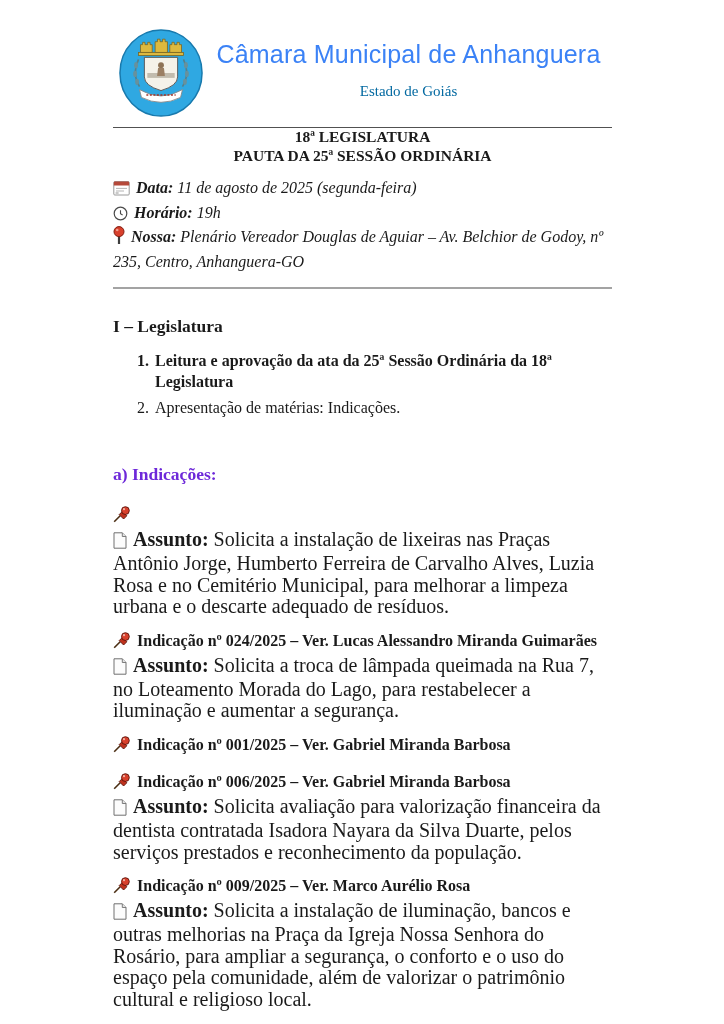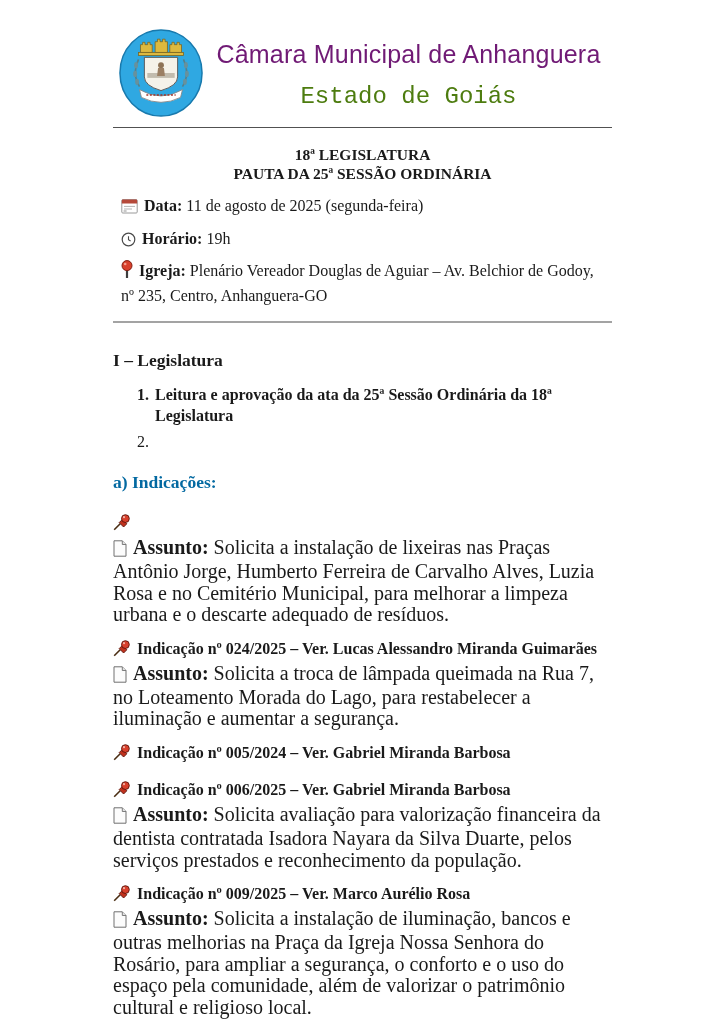--- a/index.html
+++ b/index.html
@@ -16,46 +16,46 @@
   }
   .content { margin: 0 112px 0 113px; }
 
   
   .doc-header { position: relative; height: 127px; border-bottom: 1px solid #515151; }
   .logo-wrap { position: absolute; left: 5px; top: 27px; width: 86px; height: 92px; }
   .header-titles { position: absolute; left: 92px; right: 0; top: 0; text-align: center; }
   .h-title {
     margin-top: 40px;
     font-family: "Liberation Sans", "DejaVu Sans", sans-serif;
-    font-size: 25px; color: #701a75; letter-spacing: 0.2px;
+    font-size: 25px; color: #3b82f6; letter-spacing: 0.2px;
   }
   .h-sub {
     margin-top: 14px;
-    font-family: Liberation Mono, monospace;
-    font-size: 24px; color: #4d7c0f;
+    font-family: Liberation Serif, serif;
+    font-size: 15px; color: #0369a1;
   }
 
   
-  .session-head { margin-top: 18px; text-align: center; font-weight: bold; font-size: 15.5px; line-height: 18.5px; }
+  .session-head { margin-top: 0; text-align: center; font-weight: bold; font-size: 15.5px; line-height: 18.5px; }
 
   
   .info { margin-top: 12px; font-size: 16px; line-height: 21.5px; }
-  .info p { margin: 8px; }
+  .info p { margin: 0; font-style: italic; }
   .ico { display: inline-block; vertical-align: -3px; margin-right: 6px; }
 
   .rule-grey { margin: 15px 0 0 0; border: none; height: 2px; background: #a3a3a3; }
 
   .sec-heading { margin-top: 26px; font-size: 17.5px; font-weight: bold; line-height: 22px; }
 
   .exp-list { margin-top: 13px; }
   .exp-item { position: relative; padding-left: 42px; margin-bottom: 5px; font-size: 16px; line-height: 21px; }
   .exp-item .num { position: absolute; left: 24px; }
   .exp-item.bold { font-weight: bold; }
 
-  .indic-heading { margin-top: 45px; font-size: 17.5px; font-weight: bold; line-height: 23px; color: #0369a1; }
+  .indic-heading { margin-top: 45px; font-size: 17.5px; font-weight: bold; line-height: 23px; color: #6d28d9; }
 
   .ind-block { margin-top: 12px; }
   .ind-block.first { margin-top: 18px; }
   .ind-title { margin: 0; font-size: 16px; font-weight: bold; line-height: 22px; }
   .ind-body { margin: 0; font-size: 20px; line-height: 21.4px; }
 </style>
 </head>
 <body>
 
 <div class="page">
@@ -117,34 +117,35 @@
               <rect x="2.6" y="12" width="3" height="2" fill="#c9c9c9"></rect>
             </svg></span><b>Data:</b> <span>11 de agosto de 2025 (segunda-feira)</span></p>
       <p><span class="ico"><svg viewBox="0 0 15 15" width="15" height="15">
               <circle cx="7.5" cy="7.5" r="6.3" fill="#ffffff" stroke="#4a4a4a" stroke-width="1.2"></circle>
               <path d="M7.5,4.3 v3.4 l2.1,1.3" stroke="#4a4a4a" stroke-width="1.1" fill="none"></path>
             </svg></span><b>Horário:</b> <span>19h</span></p>
       <p><span class="ico"><svg viewBox="0 0 12 19" width="12" height="19">
               <line x1="6" y1="9" x2="6" y2="18" stroke="#3d3d3d" stroke-width="2.2"></line>
               <circle cx="6" cy="5.6" r="5" fill="#d8402c" stroke="#801d10" stroke-width="1"></circle>
               <circle cx="4.2" cy="4" r="1.3" fill="#f2a08f"></circle>
-            </svg></span><b>Igreja:</b> <span>Plenário Vereador Douglas de Aguiar – Av. Belchior de Godoy, nº 235, Centro, Anhanguera-GO</span></p>
+            </svg></span><b>Nossa:</b> <span>Plenário Vereador Douglas de Aguiar – Av. Belchior de Godoy, nº 235, Centro, Anhanguera-GO</span></p>
     </div>
 
     <hr class="rule-grey">
 
     <div class="sec-heading">I – Legislatura</div>
 
     <div class="exp-list">
       <div class="exp-item bold">
         <span class="num">1.</span>
         <span>Leitura e aprovação da ata da 25ª Sessão Ordinária da 18ª Legislatura</span>
       </div>
       <div class="exp-item">
         <span class="num">2.</span>
+        <span>Apresentação de matérias: Indicações.</span>
       </div>
     </div>
 
     <div class="indic-heading">a) Indicações:</div>
 
     <div class="ind-block first">
       <p class="ind-title"><span class="ico"><svg viewBox="0 0 18 17" width="18" height="17">
               <line x1="1.2" y1="15.8" x2="7.2" y2="9.8" stroke="#4a2d12" stroke-width="1.6"></line>
               <path d="M6.2,8.6 l3.2,-3.2 4.4,4.4 -3.2,3.2 z" fill="#c0311d" stroke="#5c130a" stroke-width="0.9"></path>
               <circle cx="12.4" cy="4.6" r="3.9" fill="#d8402c" stroke="#5c130a" stroke-width="0.9"></circle>
@@ -168,21 +169,21 @@
               <path d="M9.3,0.8 v3.7 h3.7" fill="#e3e3e3" stroke="#707070" stroke-width="0.9"></path>
             </svg></span><b>Assunto:</b> <span>Solicita a troca de lâmpada queimada na Rua 7, no Loteamento Morada do Lago, para restabelecer a iluminação e aumentar a segurança.</span></p>
     </div>
 
     <div class="ind-block">
       <p class="ind-title"><span class="ico"><svg viewBox="0 0 18 17" width="18" height="17">
               <line x1="1.2" y1="15.8" x2="7.2" y2="9.8" stroke="#4a2d12" stroke-width="1.6"></line>
               <path d="M6.2,8.6 l3.2,-3.2 4.4,4.4 -3.2,3.2 z" fill="#c0311d" stroke="#5c130a" stroke-width="0.9"></path>
               <circle cx="12.4" cy="4.6" r="3.9" fill="#d8402c" stroke="#5c130a" stroke-width="0.9"></circle>
               <circle cx="11" cy="3.2" r="1.1" fill="#f2b3a6"></circle>
-            </svg></span><span>Indicação nº 005/2024 – Ver. Gabriel Miranda Barbosa</span></p>
+            </svg></span><span>Indicação nº 001/2025 – Ver. Gabriel Miranda Barbosa</span></p>
     </div>
 
     <div class="ind-block">
       <p class="ind-title"><span class="ico"><svg viewBox="0 0 18 17" width="18" height="17">
               <line x1="1.2" y1="15.8" x2="7.2" y2="9.8" stroke="#4a2d12" stroke-width="1.6"></line>
               <path d="M6.2,8.6 l3.2,-3.2 4.4,4.4 -3.2,3.2 z" fill="#c0311d" stroke="#5c130a" stroke-width="0.9"></path>
               <circle cx="12.4" cy="4.6" r="3.9" fill="#d8402c" stroke="#5c130a" stroke-width="0.9"></circle>
               <circle cx="11" cy="3.2" r="1.1" fill="#f2b3a6"></circle>
             </svg></span><span>Indicação nº 006/2025 – Ver. Gabriel Miranda Barbosa</span></p>
       <p class="ind-body"><span class="ico"><svg viewBox="0 0 14 17" width="14" height="17">

